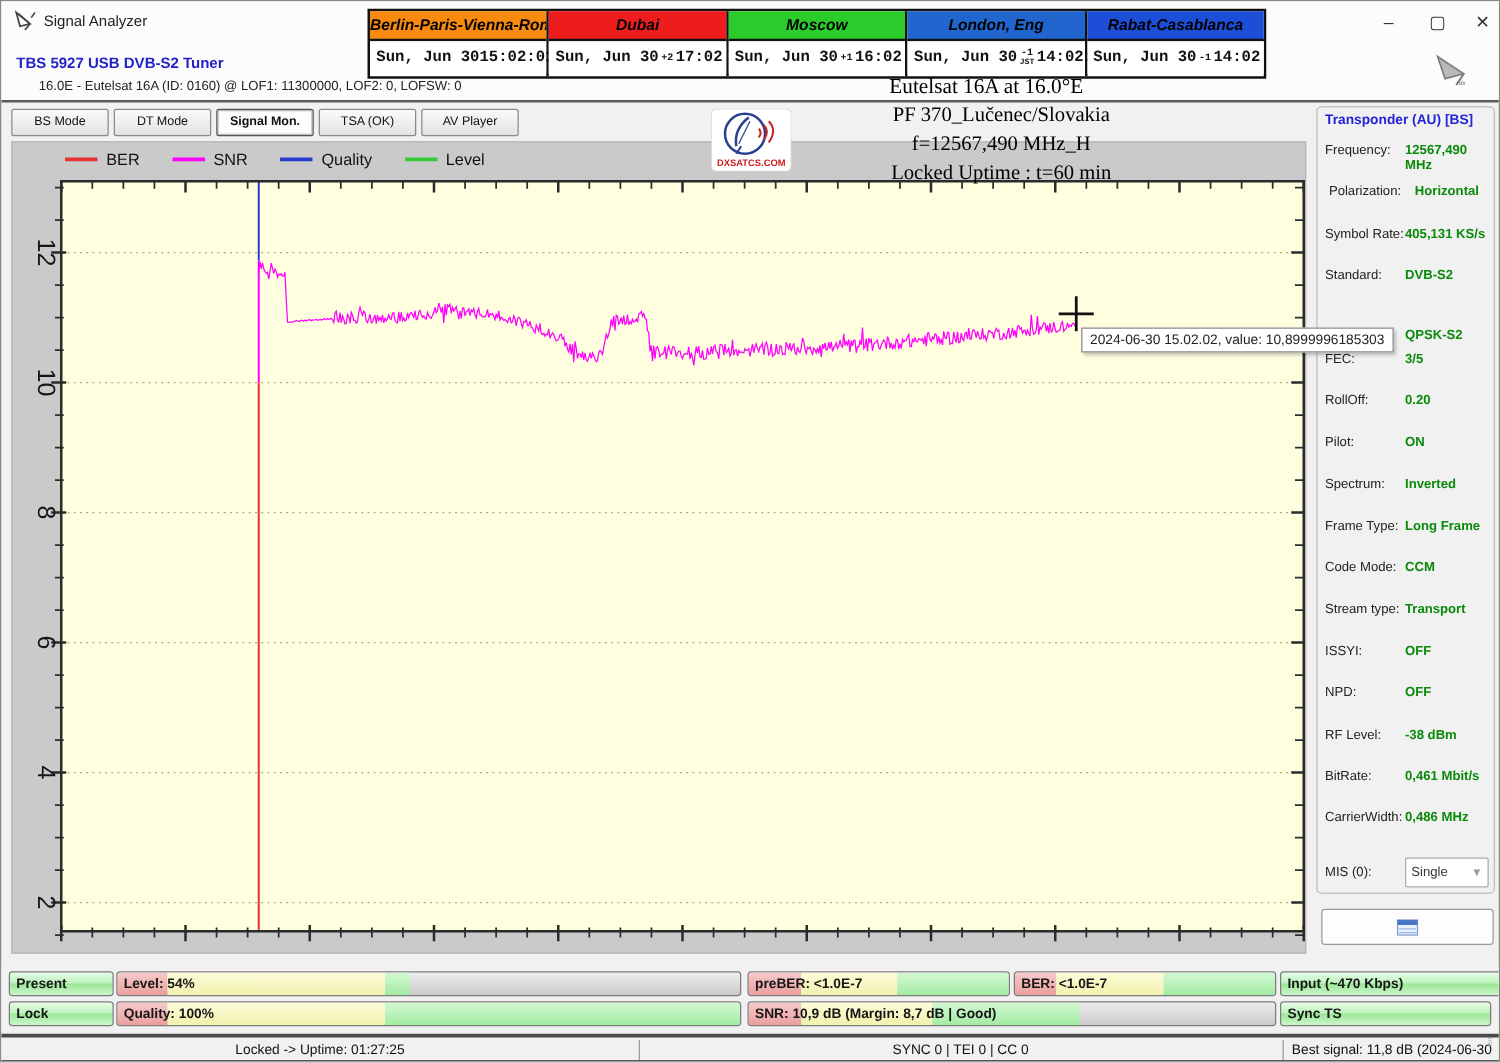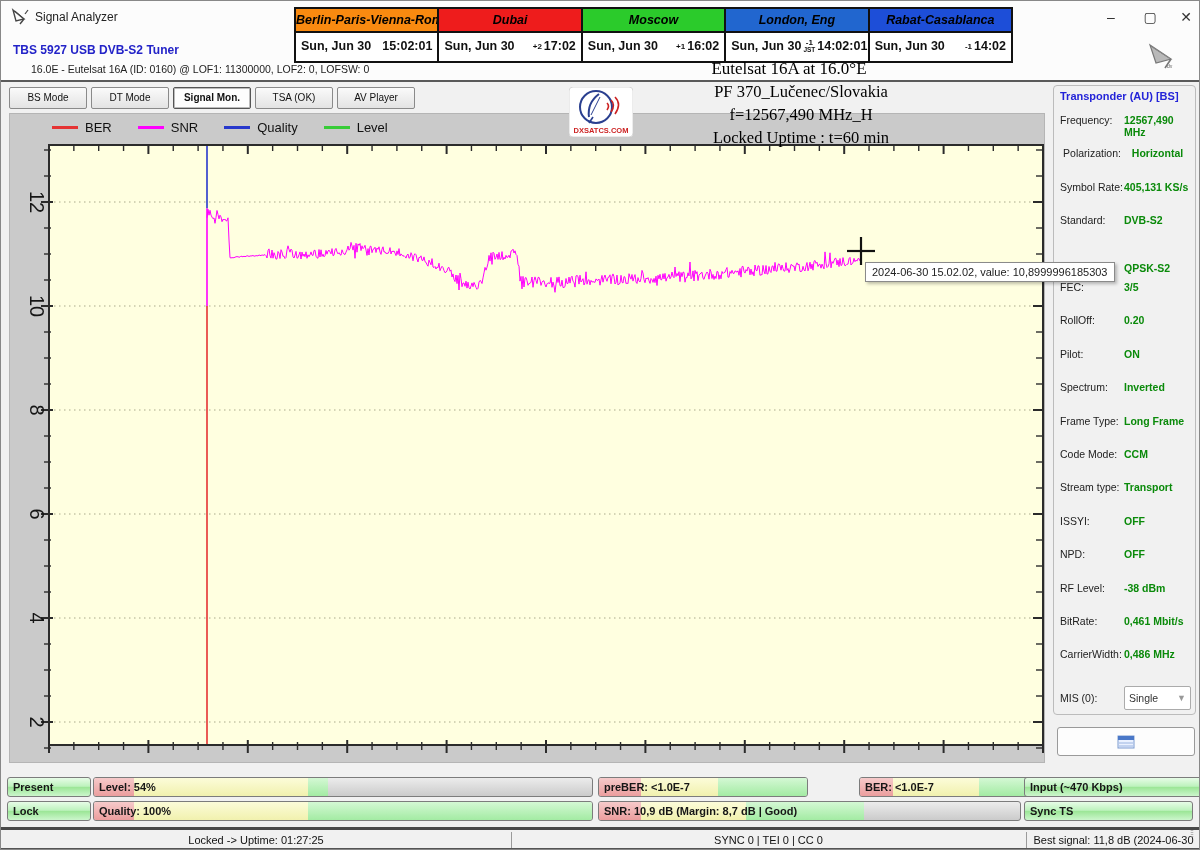--- a/index.html
+++ b/index.html
@@ -9,21 +9,21 @@
   .app-title{position:absolute;left:34px;top:9px;font-size:12px;color:#222;}
   .win-btn{position:absolute;top:6px;width:26px;height:20px;text-align:center;font-size:14px;line-height:20px;color:#333;cursor:default;}
   .tuner-name{position:absolute;left:12px;top:42px;font-size:12px;font-weight:bold;color:#2323c8;}
   .tuner-lnb{position:absolute;left:30px;top:62px;font-size:10.5px;color:#222;}
   .sat-header{position:absolute;left:538px;top:58px;width:500px;text-align:center;font-family:"Liberation Serif",serif;font-size:17px;color:#000;}
   
   .clock-table{position:absolute;left:293px;top:6px;width:715px;height:52px;display:flex;border:2px solid #111;background:#fff;}
   .clock-col{flex:1;border-right:2px solid #111;display:flex;flex-direction:column;min-width:0;}
   .clock-col:last-child{border-right:none;}
   .clock-city{height:22px;line-height:22px;text-align:center;font-size:12.5px;font-weight:bold;font-style:italic;color:#000;border-bottom:2px solid #111;white-space:nowrap;overflow:hidden;}
-  .clock-time{height:26px;display:flex;align-items:center;padding:0 5px;font-size:12.5px;font-weight:bold;background:#fff;white-space:nowrap;}
+  .clock-time{height:26px;display:flex;align-items:center;padding:0 5px;font-size:12.5px;font-weight:bold;background:#fff;white-space:nowrap;font-family:Liberation Mono, monospace;}
   .clock-date{flex:1;text-align:left;}
   .clock-off{display:inline-flex;flex-direction:column;align-items:center;line-height:7px;margin:0 2px;}
   .clock-off .sup{font-size:8px;font-weight:bold;}
   .clock-off .sub{font-size:6.5px;font-weight:bold;}
   .clock-hm{text-align:right;}
   
   .tab-btn{position:absolute;top:86px;height:22px;width:78px;background:linear-gradient(#fafafa,#e3e3e3);
            border:1px solid #8a8a8a;border-radius:2px;font-size:10px;text-align:center;line-height:20px;color:#111;box-sizing:border-box;}
   .tab-btn.active{background:#fdfdfd;border:1px solid #555;box-shadow:inset 0 0 0 1px #bbb;font-weight:bold;}
   
@@ -445,21 +445,21 @@
         <div class="seg seg-yellow" style="left: 8%; width: 35%;"></div>
         <div class="seg seg-green" style="left: 43%; width: 4%;"></div>
         <div class="lbl">Level: 54%</div>
       </div>
       <div class="gauge" style="left: 597px; top: 4px; width: 210px;">
         <div class="seg seg-red" style="left: 0%; width: 20%;"></div>
         <div class="seg seg-yellow" style="left: 20%; width: 37%;"></div>
         <div class="seg seg-green" style="left: 57%; width: 43%;"></div>
         <div class="lbl">preBER: &lt;1.0E-7</div>
       </div>
-      <div class="gauge" style="left: 810px; top: 4px; width: 210px; margin-left: 48px;">
+      <div class="gauge" style="left: 810px; top: 4px; width: 210px;">
         <div class="seg seg-red" style="left: 0%; width: 16%;"></div>
         <div class="seg seg-yellow" style="left: 16%; width: 41%;"></div>
         <div class="seg seg-green" style="left: 57%; width: 43%;"></div>
         <div class="lbl">BER: &lt;1.0E-7</div>
       </div>
       <div class="pill" style="left: 1023px; top: 4px; width: 202px;">
         <div class="lbl">Input (~470 Kbps)</div>
       </div>
       <div class="pill" style="left: 6px; top: 28px; width: 84px;">
         <div class="lbl">Lock</div>

